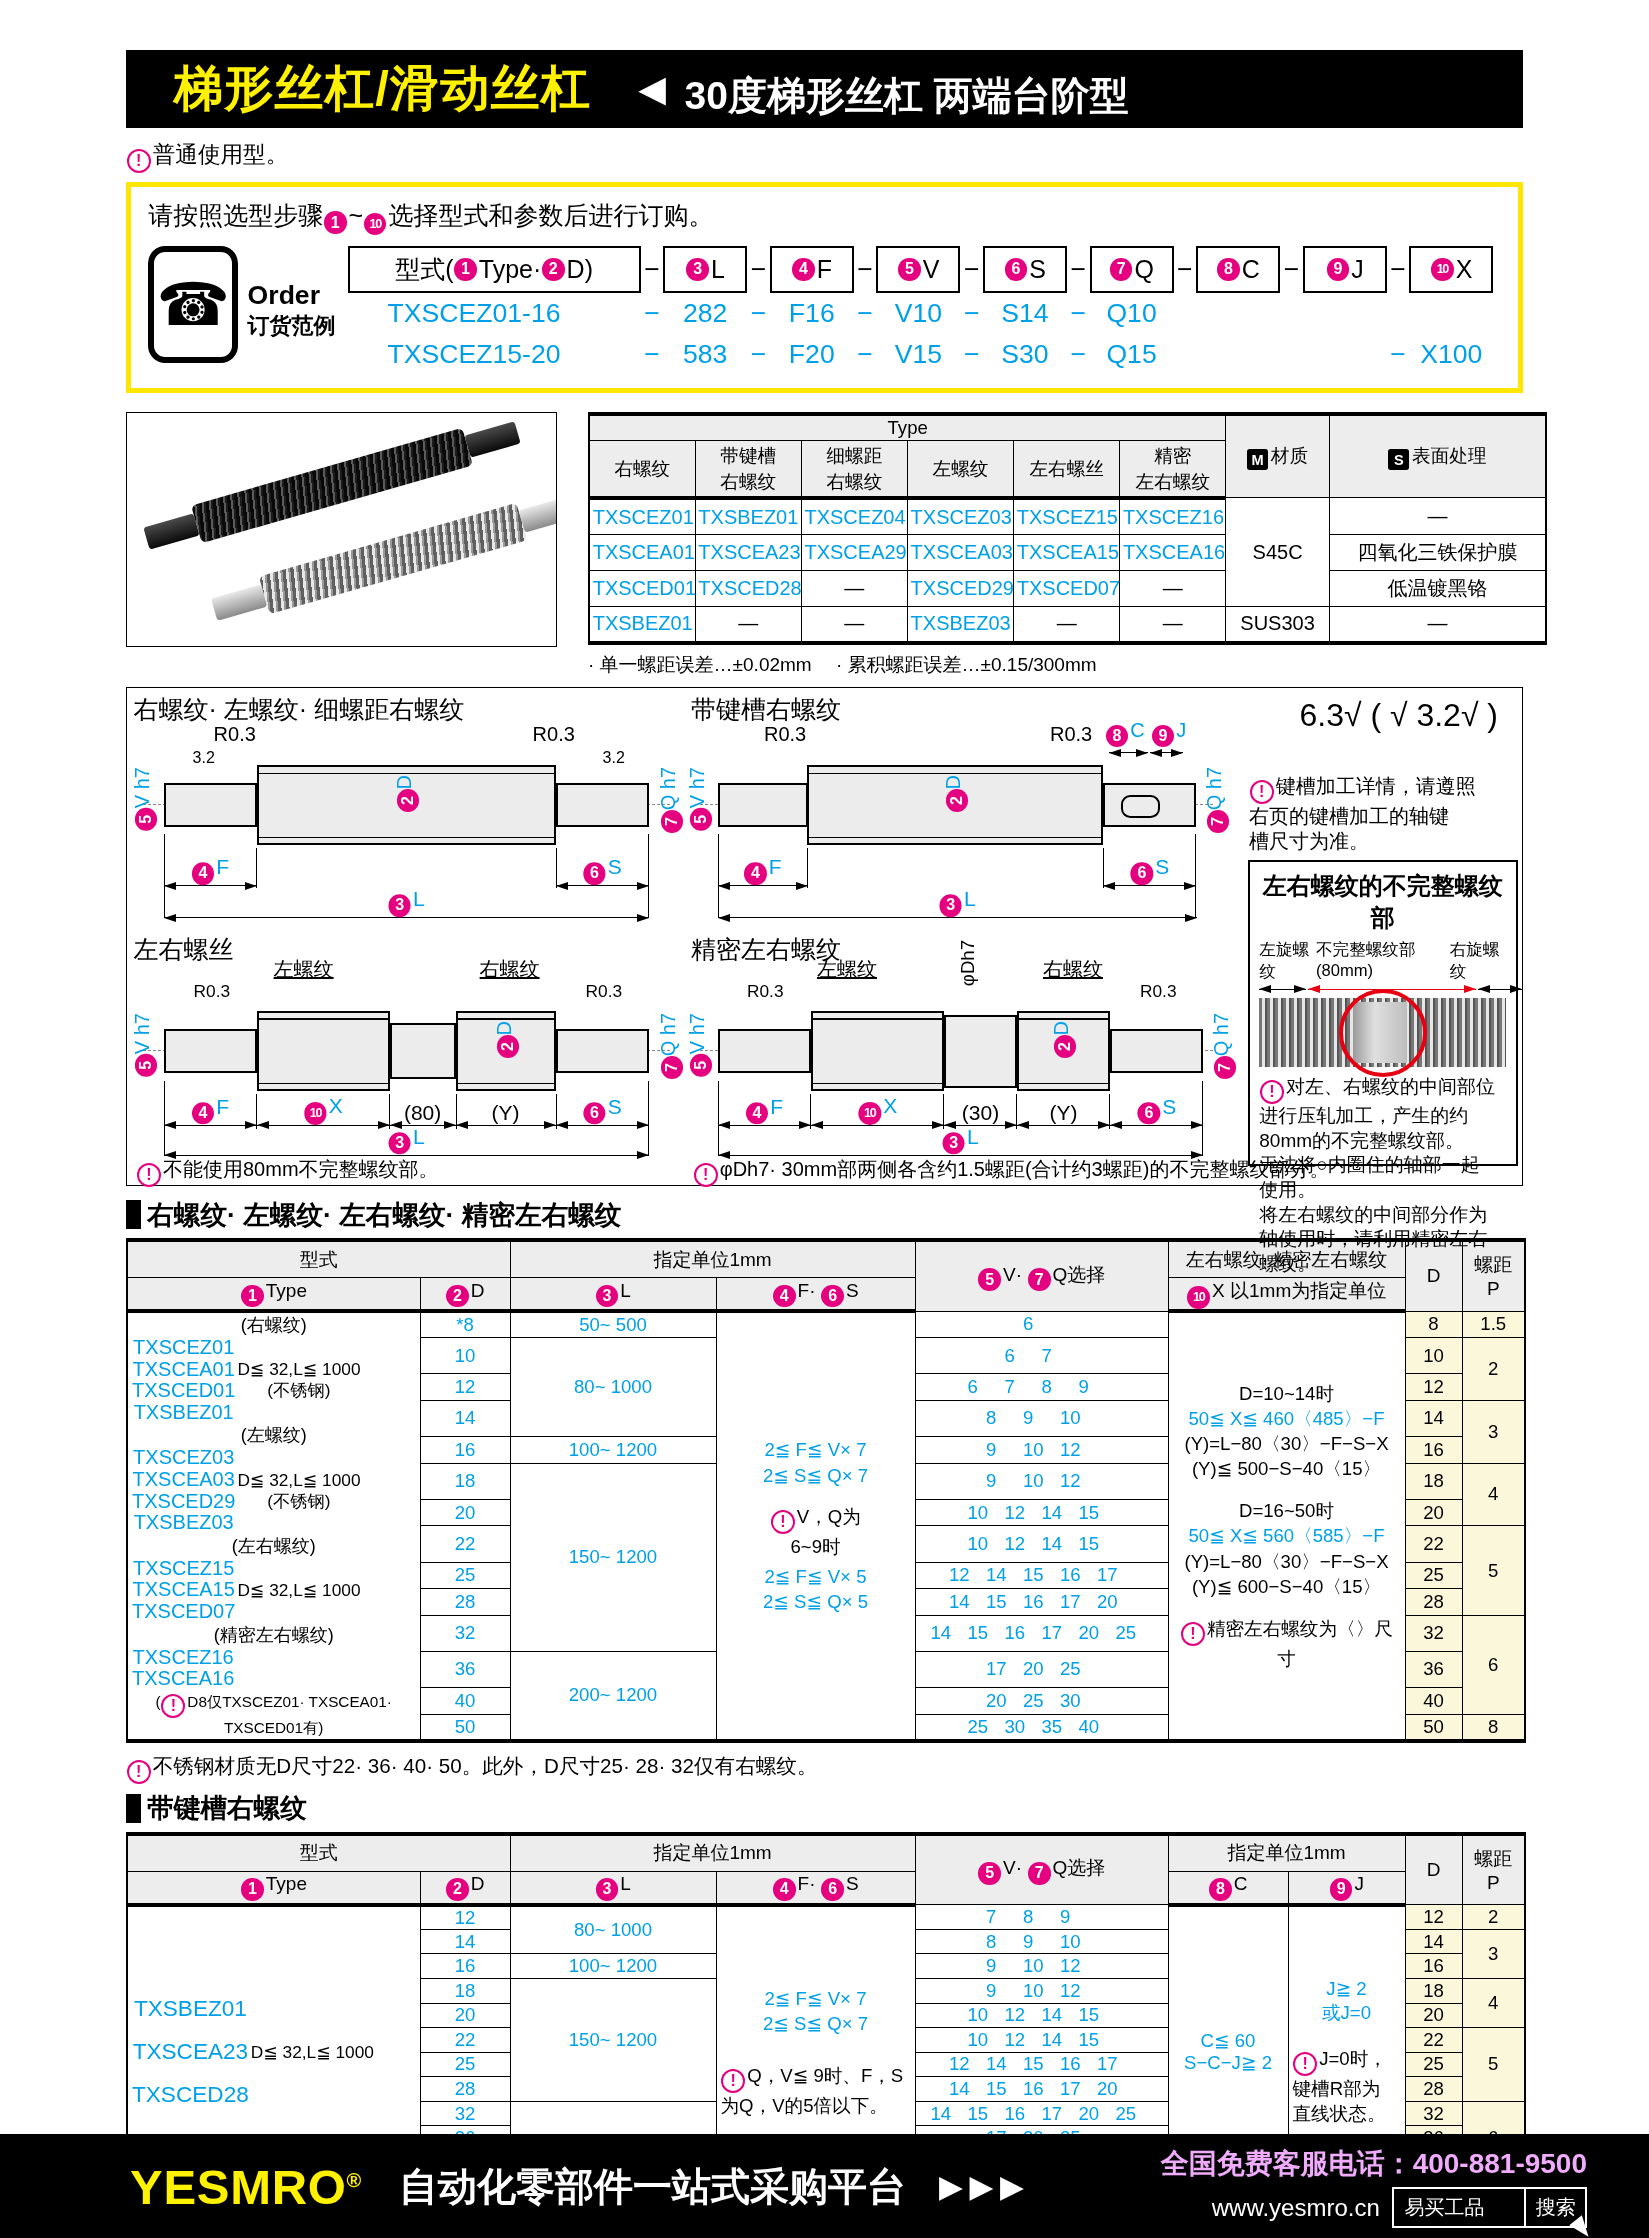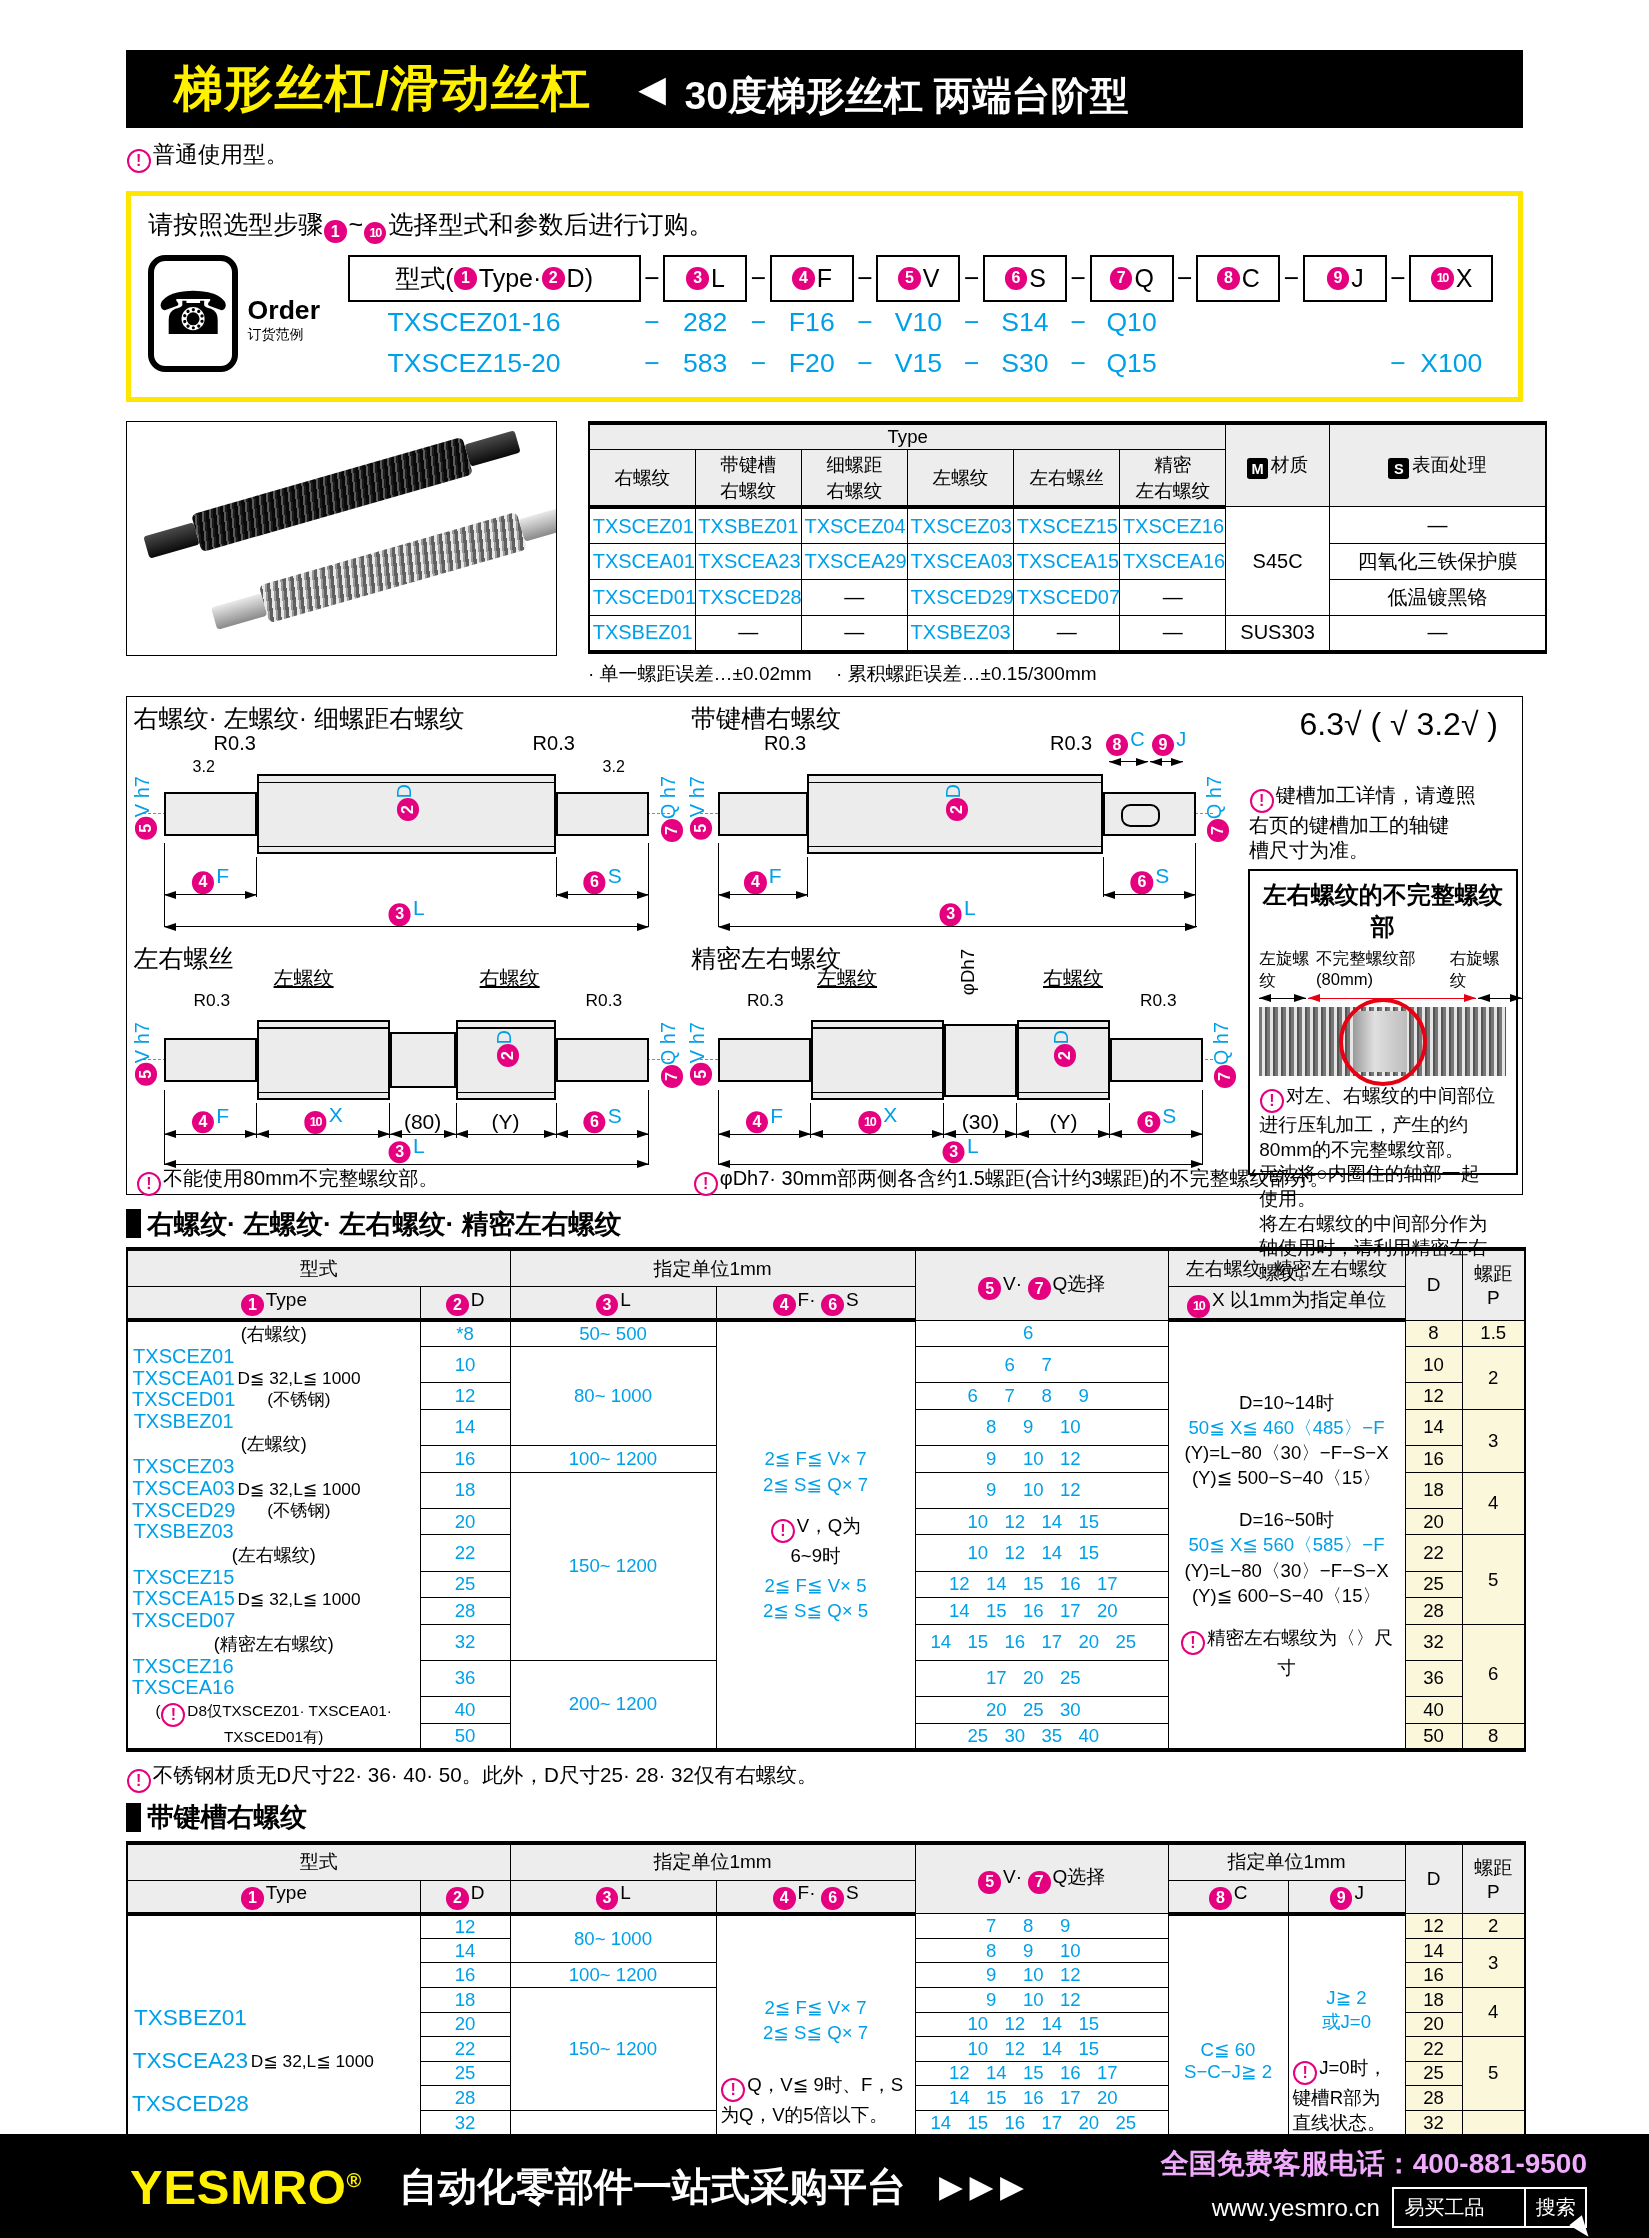--- a/index.html
+++ b/index.html
@@ -14,27 +14,27 @@
   .n.bang{background:#fff;color:#e4007f;border:2px solid #e4007f;width:20px;height:20px;font-size:16px;}
   .sq{display:inline-flex;align-items:center;justify-content:center;width:21px;height:21px;border-radius:2.7px;
       background:#000;color:#fff;font-weight:bold;font-size:14.6px;vertical-align:-3.3px;margin:0 2.7px 0 0;}
   
   .hbar{margin-top:50px;height:78px;background:#000;display:flex;align-items:center;}
   .htitle{color:#fff100;font-size:49px;font-weight:bold;margin-left:48px;letter-spacing:1.3px;}
   .harrow{color:#fff;font-size:36px;margin:0 18.6px 0 47px;}
   .hsub{color:#fff;font-size:39px;font-weight:bold;margin-top:13px;}
   .intro{margin-top:10.6px;font-size:22.6px;}
   
-  .obox{margin-top:18px;border:5.3px solid #ffe600;padding:12px 17.3px 13.3px 17.3px;}
+  .obox{margin-top:9px;border:5.3px solid #ffe600;padding:12px 17.3px 13.3px 17.3px;}
   .oinstr{font-size:25px;}
   .orow{display:flex;margin-top:10.6px;}
   .obadge{width:78px;height:105px;border:6.6px solid #000;border-radius:17.3px;display:flex;align-items:center;justify-content:center;font-size:59px;flex:none;}
   .olabels{display:flex;flex-direction:column;justify-content:center;margin-left:9.3px;width:100px;flex:none;}
   .olab1{font-size:26.6px;font-weight:bold;}
-  .olab2{font-size:14px;font-weight:normal;}
+  .olab2{font-size:22px;font-weight:bold;}
   .ogrid{display:grid;grid-template-columns:293px repeat(8,22.6px 84px);align-items:center;}
   .ocell{display:flex;align-items:center;justify-content:center;font-size:25px;}
   .obx{border:2.7px solid #000;height:43px;}
   .odash{font-size:26.6px;}
   .oex{height:41px;font-size:26.6px;}
   .oex.l{justify-content:flex-start;padding-left:40px;}
   
   .mainrow{display:flex;margin-top:18.6px;}
   .photo{width:429px;height:233px;border:1.3px solid #000;position:relative;flex:none;background:#fff;overflow:hidden;}
   .screw{position:absolute;display:flex;align-items:center;}

